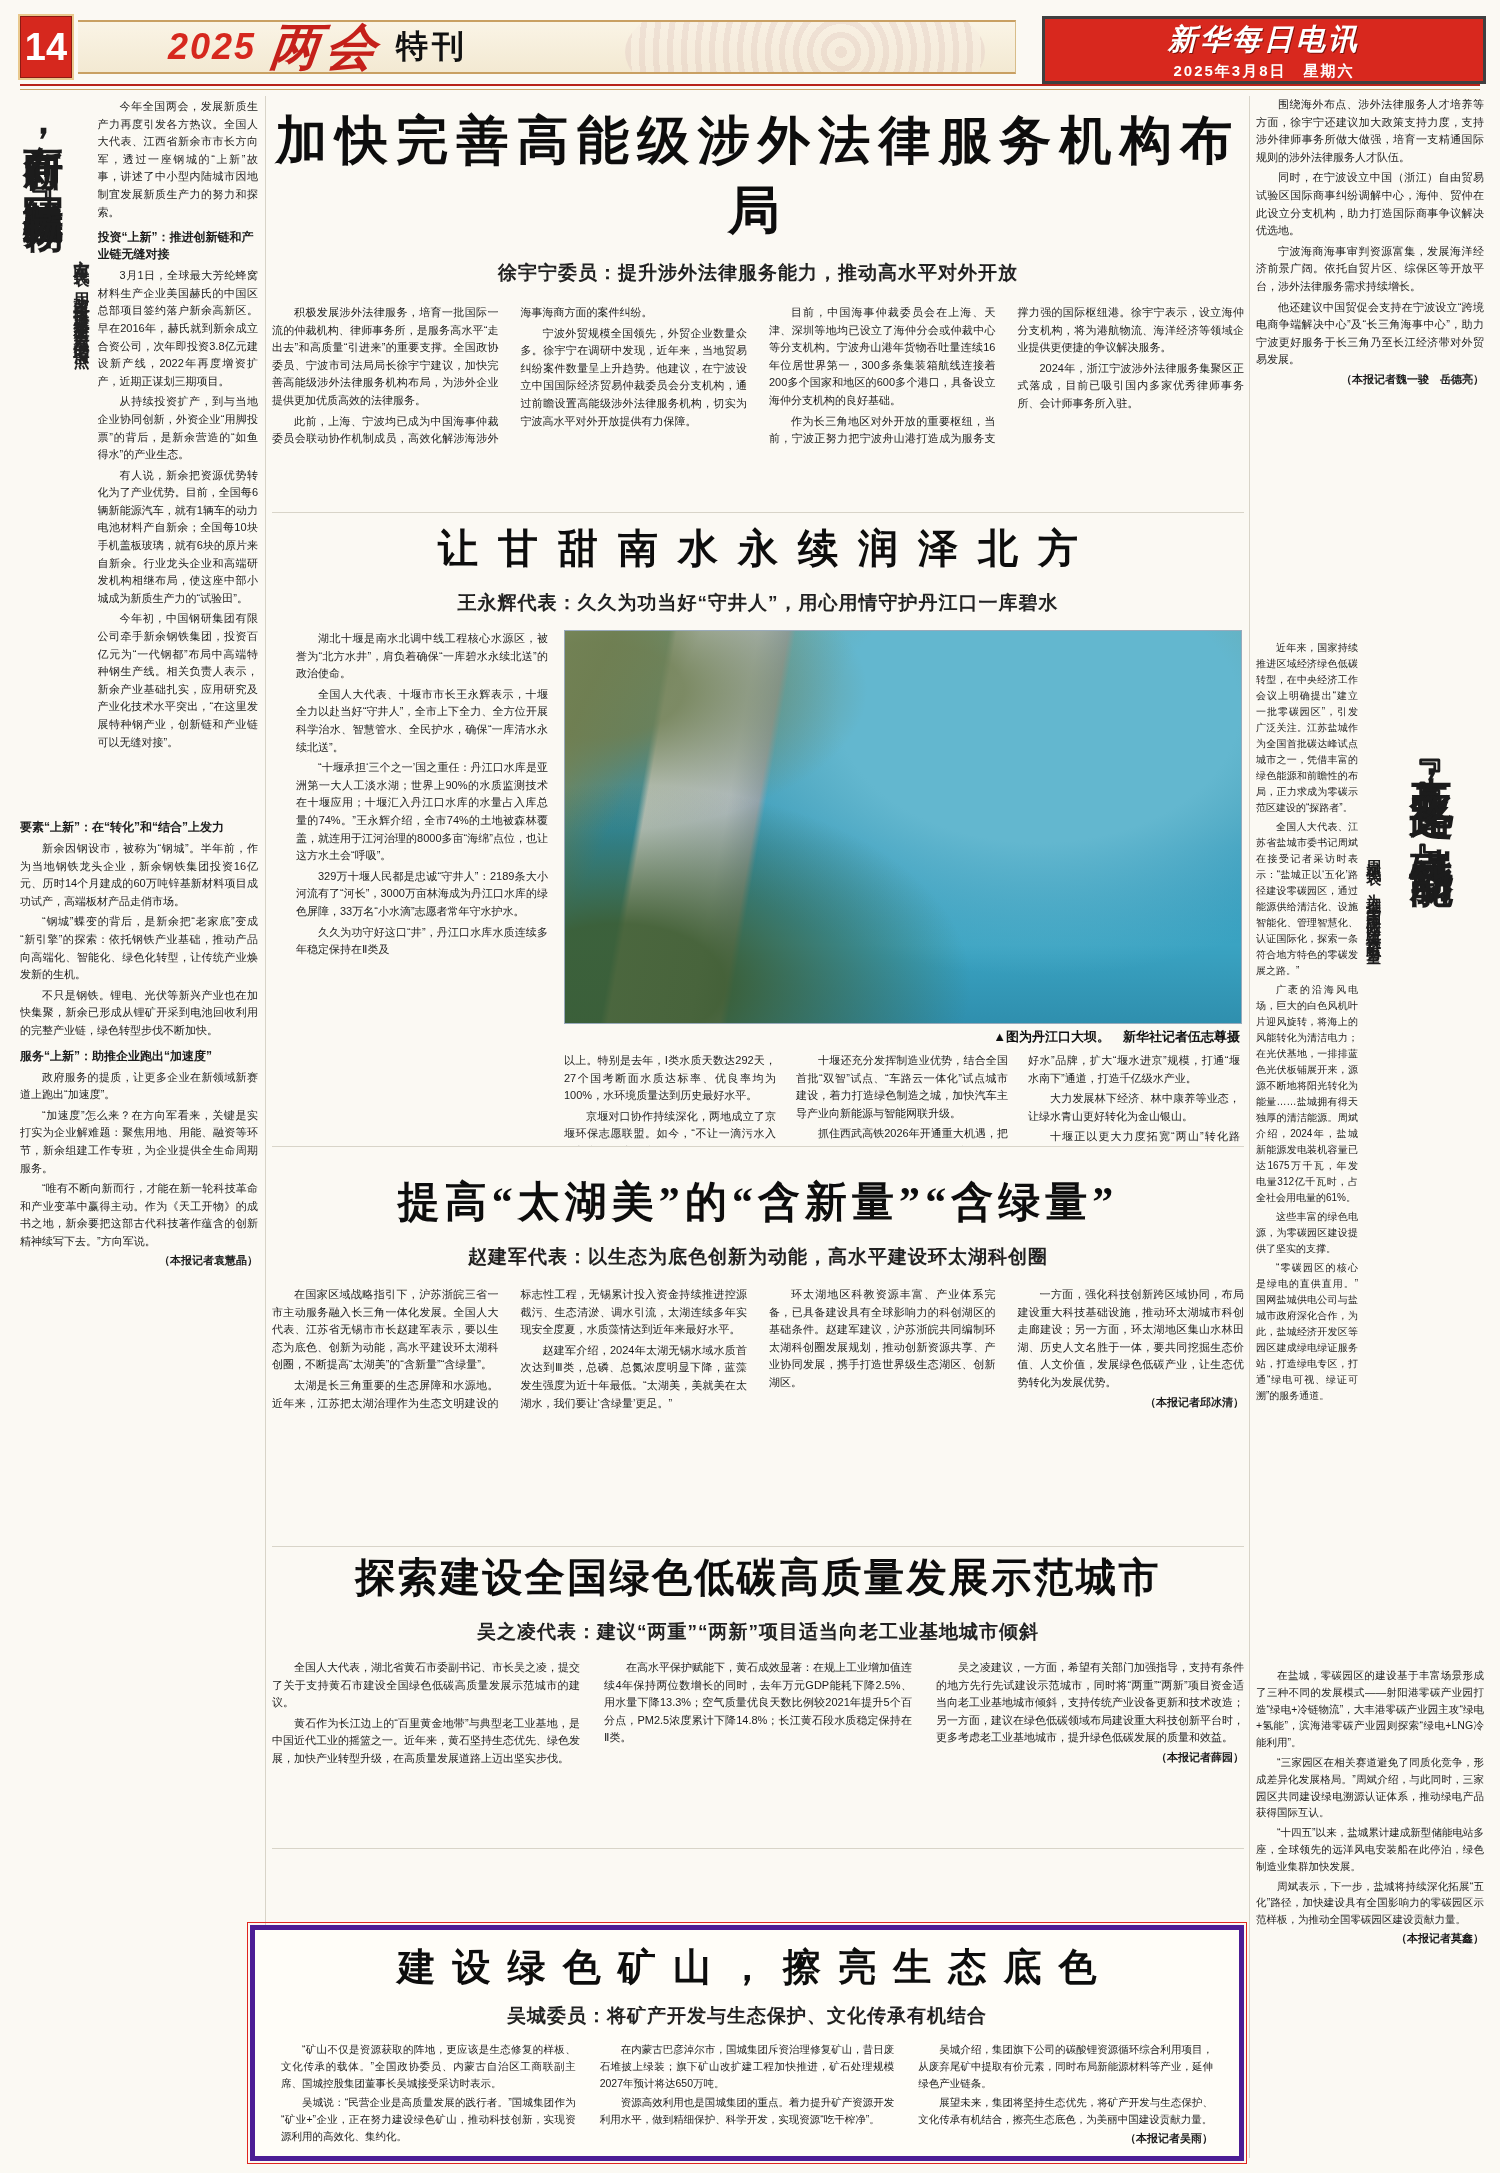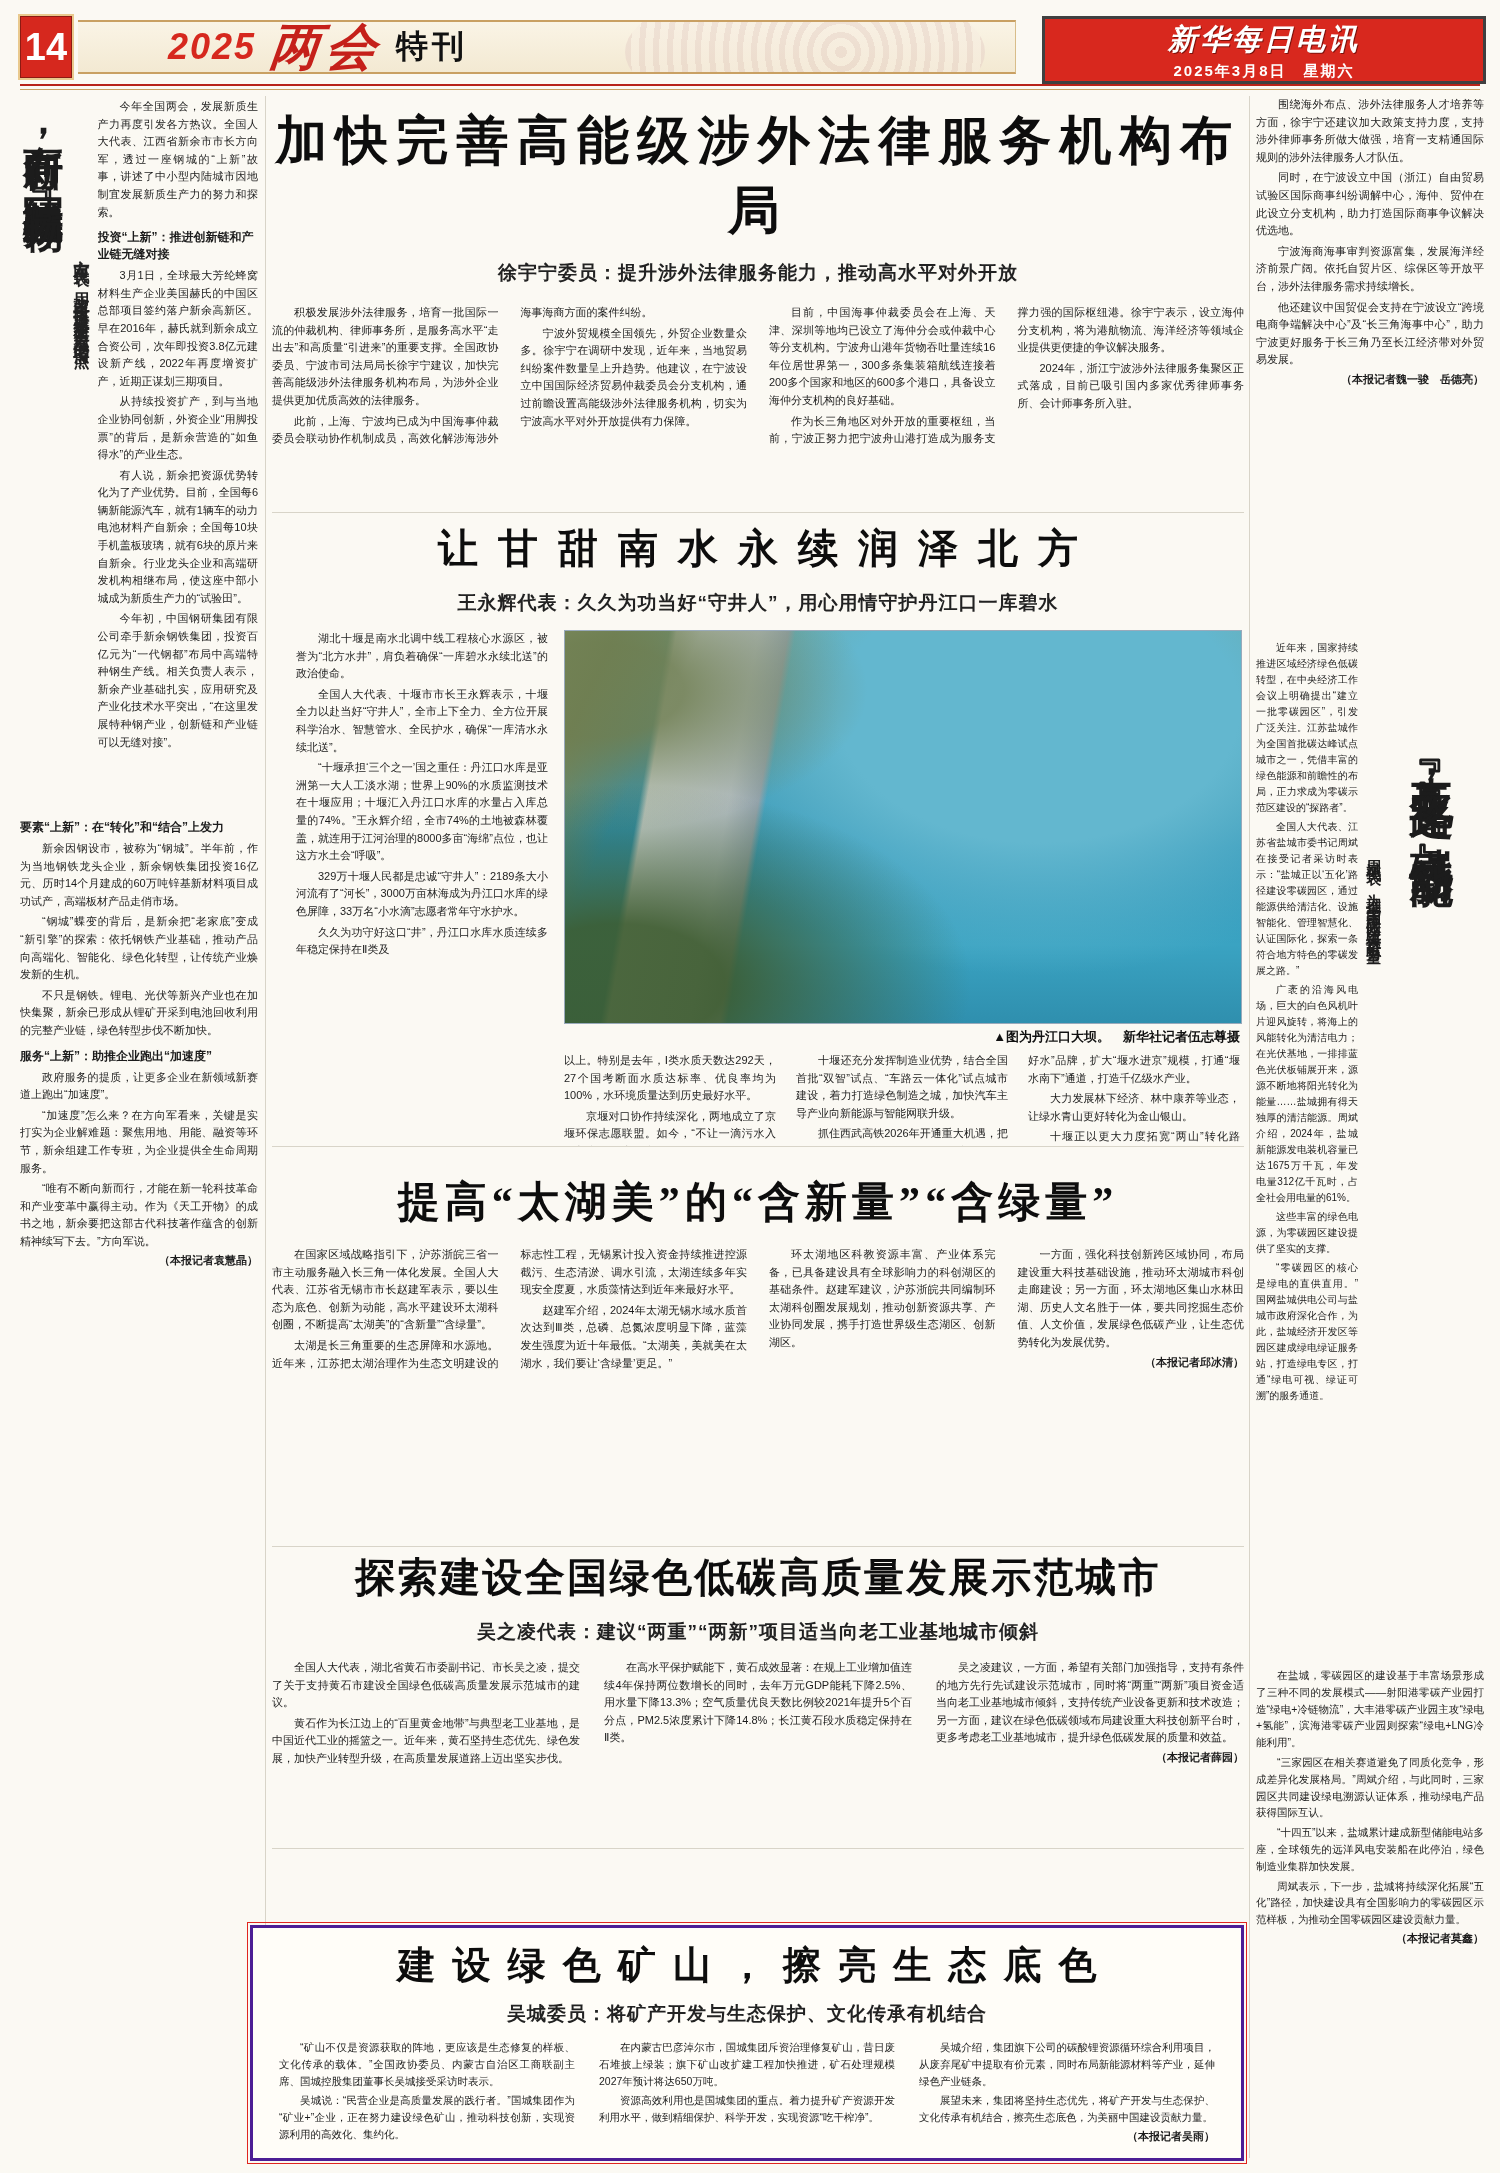--- a/index.html
+++ b/index.html
@@ -78,21 +78,21 @@
   
   .taihu{position:absolute;left:272px;top:1148px;width:972px;height:396px;overflow:hidden;}
   .th-head{font-size:42px;letter-spacing:.12em;margin-top:26px;}
   .th-body{margin-top:16px;height:248px;column-count:4;column-gap:22px;overflow:hidden;}
   
   .demo{position:absolute;left:272px;top:1548px;width:972px;height:296px;overflow:hidden;}
   .dm-head{font-size:40px;letter-spacing:.06em;margin-top:2px;}
   .dm-body{margin-top:14px;height:172px;column-count:3;column-gap:24px;overflow:hidden;}
   
   .mine{position:absolute;left:250px;top:1925px;width:994px;height:236px;box-sizing:border-box;
-        border:3px solid #4c1d95;outline:1px solid #e0251f;outline-offset:2px;background:#fffdf8;
+        border:5px solid #4c1d95;outline:1px solid #e0251f;outline-offset:2px;background:#fffdf8;
         padding:12px 26px 8px;overflow:hidden;}
   .mn-head{font-size:38px;letter-spacing:.45em;text-indent:.45em;}
   .mn-sub{margin-top:10px;}
   .mn-body{margin-top:12px;height:118px;column-count:3;column-gap:24px;overflow:hidden;}
   .mn-body .p{font-size:10.5px;}
 </style>
 </head>
 <body>
 
 <div class="page">
@@ -202,20 +202,21 @@
       <p class="p">在盐城，零碳园区的建设基于丰富场景形成了三种不同的发展模式——射阳港零碳产业园打造“绿电+冷链物流”，大丰港零碳产业园主攻“绿电+氢能”，滨海港零碳产业园则探索“绿电+LNG冷能利用”。</p>
       <p class="p">“三家园区在相关赛道避免了同质化竞争，形成差异化发展格局。”周斌介绍，与此同时，三家园区共同建设绿电溯源认证体系，推动绿电产品获得国际互认。</p>
       <p class="p">“十四五”以来，盐城累计建成新型储能电站多座，全球领先的远洋风电安装船在此停泊，绿色制造业集群加快发展。</p>
       <p class="p">周斌表示，下一步，盐城将持续深化拓展“五化”路径，加快建设具有全国影响力的零碳园区示范样板，为推动全国零碳园区建设贡献力量。</p>
       <p class="byline">（本报记者莫鑫）</p>
     </div>
   </div>
 
   <div class="taihu">
     <div class="big-head th-head">提高“太湖美”的“含新量”“含绿量”</div>
+    <div class="art-sub">赵建军代表：以生态为底色创新为动能，高水平建设环太湖科创圈</div>
     <div class="th-body">
       <p class="p">在国家区域战略指引下，沪苏浙皖三省一市主动服务融入长三角一体化发展。全国人大代表、江苏省无锡市市长赵建军表示，要以生态为底色、创新为动能，高水平建设环太湖科创圈，不断提高“太湖美”的“含新量”“含绿量”。</p>
       <p class="p">太湖是长三角重要的生态屏障和水源地。近年来，江苏把太湖治理作为生态文明建设的标志性工程，无锡累计投入资金持续推进控源截污、生态清淤、调水引流，太湖连续多年实现安全度夏，水质藻情达到近年来最好水平。</p>
       <p class="p">赵建军介绍，2024年太湖无锡水域水质首次达到Ⅲ类，总磷、总氮浓度明显下降，蓝藻发生强度为近十年最低。“太湖美，美就美在太湖水，我们要让‘含绿量’更足。”</p>
       <p class="p">环太湖地区科教资源丰富、产业体系完备，已具备建设具有全球影响力的科创湖区的基础条件。赵建军建议，沪苏浙皖共同编制环太湖科创圈发展规划，推动创新资源共享、产业协同发展，携手打造世界级生态湖区、创新湖区。</p>
       <p class="p">一方面，强化科技创新跨区域协同，布局建设重大科技基础设施，推动环太湖城市科创走廊建设；另一方面，环太湖地区集山水林田湖、历史人文名胜于一体，要共同挖掘生态价值、人文价值，发展绿色低碳产业，让生态优势转化为发展优势。</p>
       <p class="byline">（本报记者邱冰清）</p>
     </div>
   </div>
 

